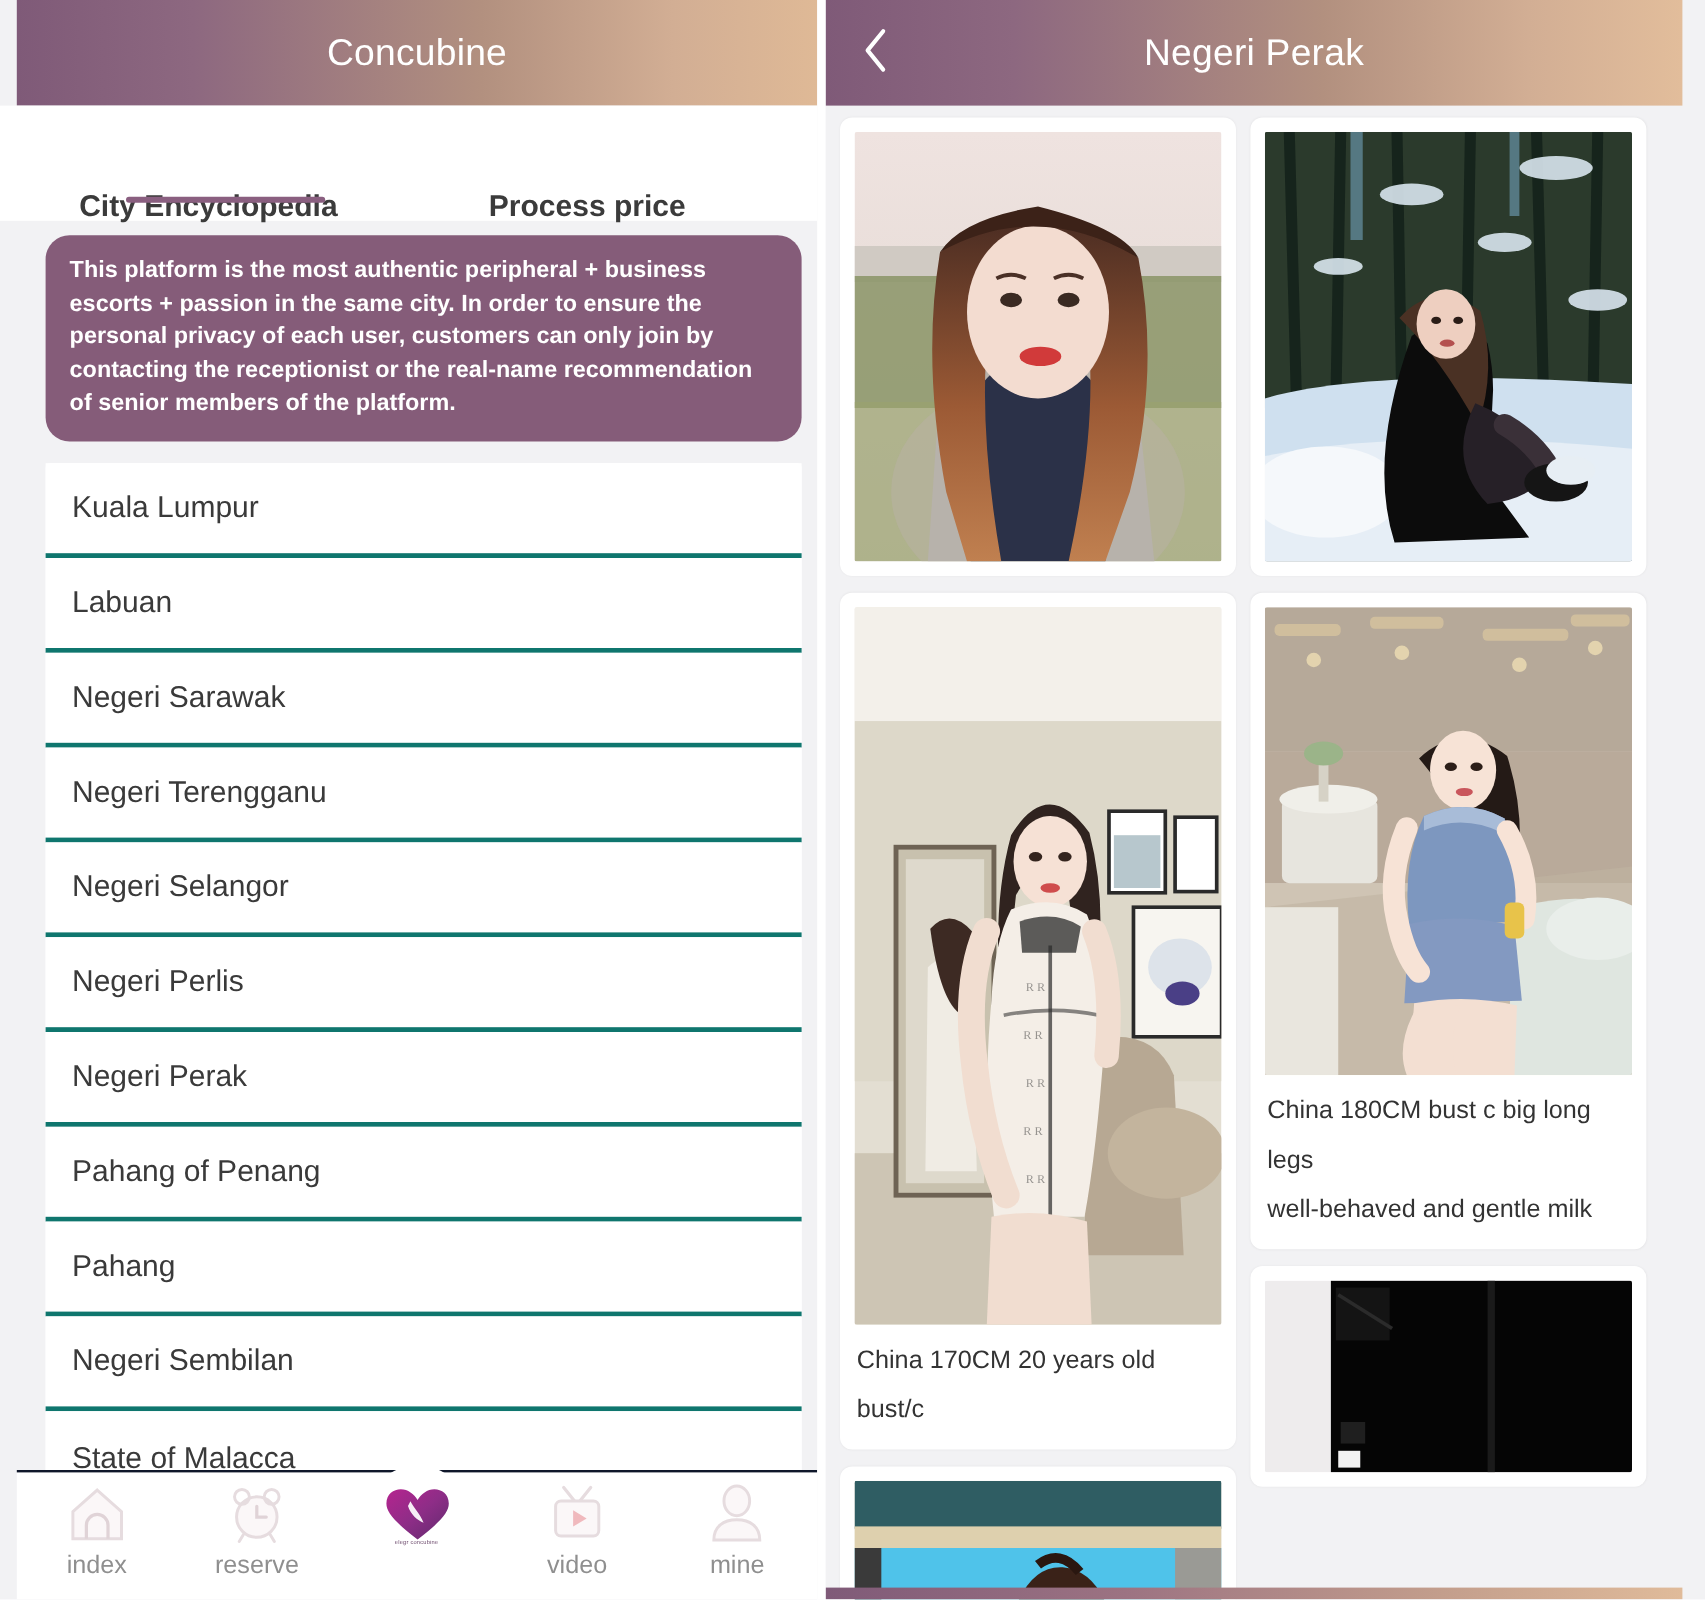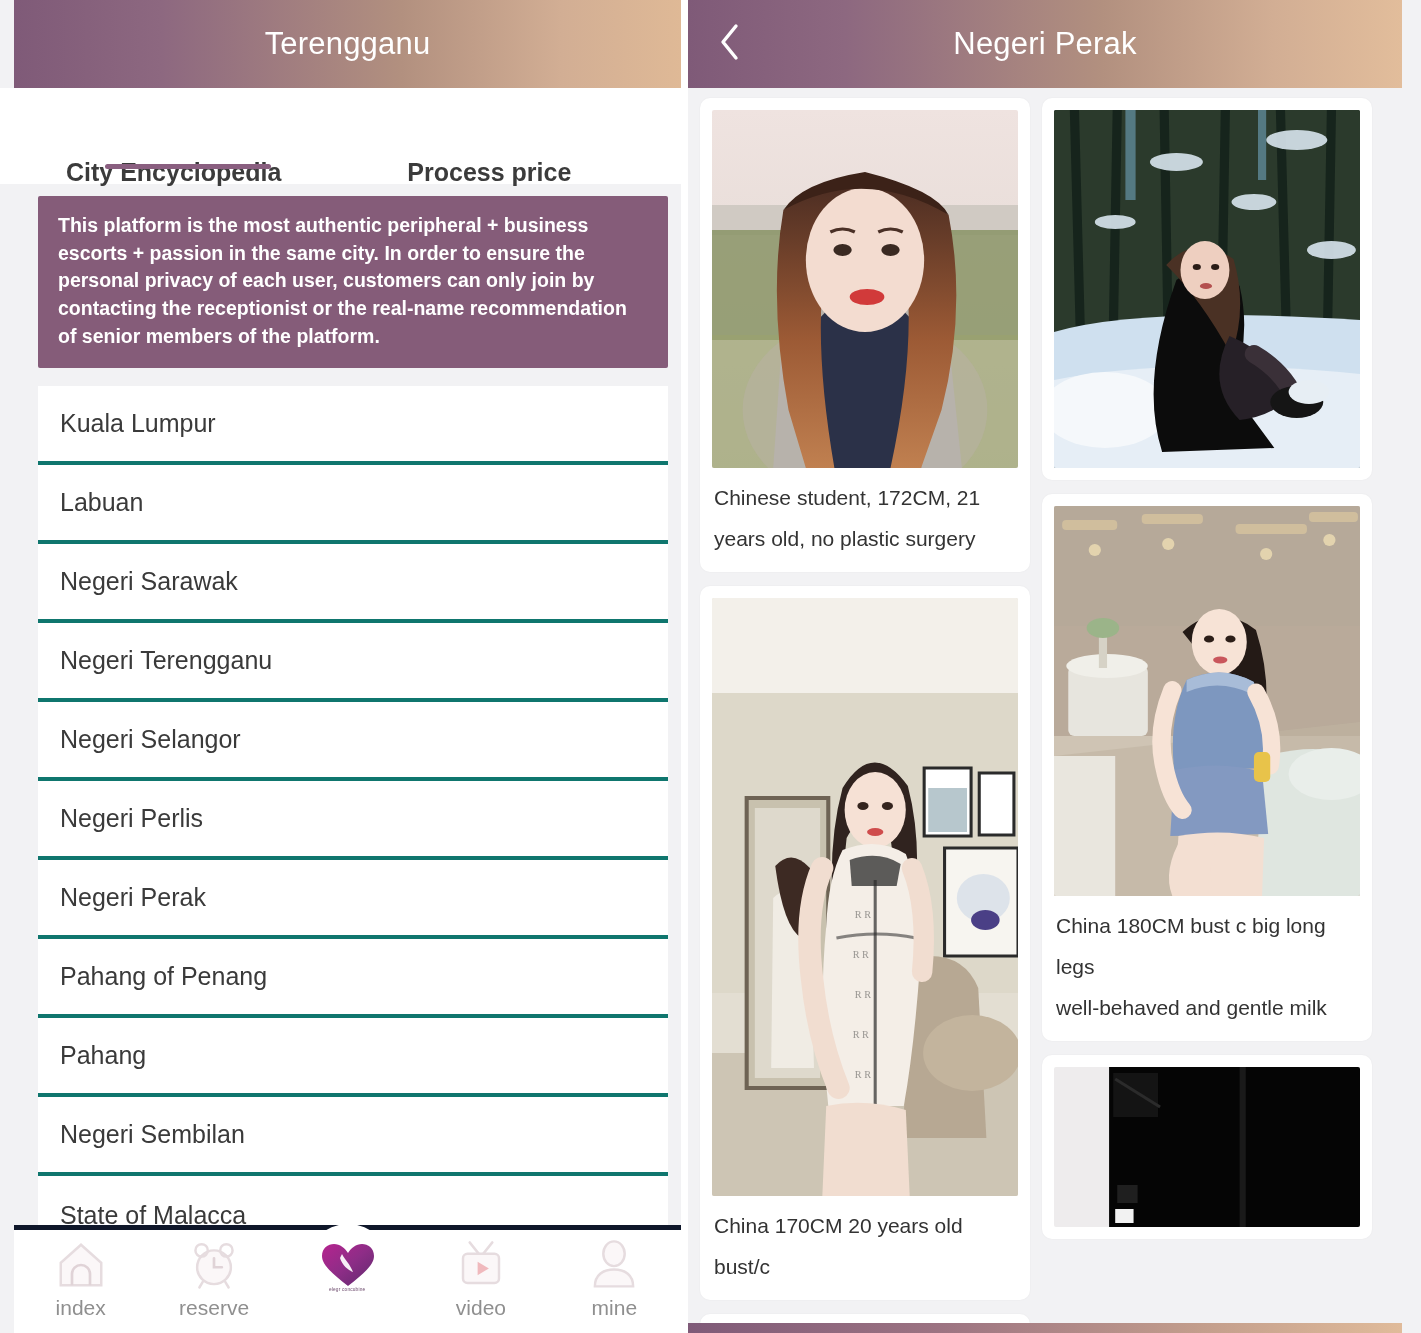--- a/index.html
+++ b/index.html
@@ -68,21 +68,21 @@
     top: 76px;
     width: 166px;
     height: 5px;
     border-radius: 3px;
     background: #8a5f80;
   }
   .notice {
     margin: 12px 14px 4px 38px;
     background: #855c79;
     color: #ffffff;
-    border-radius: 2px;
+    border-radius: 20px;
     padding: 16px 20px 18px 20px;
     font-size: 19.5px;
     font-weight: bold;
     line-height: 1.42;
     width: 630px;
   }
   .city-list {
     margin: 18px 14px 0 38px;
     width: 630px;
     background: #ffffff;
@@ -101,21 +101,21 @@
   .city-row:last-child { border-bottom: none; }
 
   
   .tabbar {
     position: absolute;
     left: 14px;
     bottom: 0;
     width: 667px;
     height: 108px;
     background: #ffffff;
-    border-top: 5px solid #0f172a;
+    border-top: 2px solid #0f172a;
     display: flex;
     align-items: flex-start;
     z-index: 20;
   }
   .tabitem {
     flex: 1 1 20%;
     height: 108px;
     display: flex;
     flex-direction: column;
     align-items: center;
@@ -233,21 +233,21 @@
   .ph { width: 100%; height: 100%; position: absolute; inset: 0; }
 </style>
 </head>
 <body>
 
 <div class="screen">
 
   <div class="left-panel">
 
     <div class="lp-header">
-      <div class="lp-title">Terengganu</div>
+      <div class="lp-title">Concubine</div>
     </div>
 
     <div class="tabs-bar">
       <div class="tab t1">City Encyclopedia</div>
       <div class="tab t2">Process price</div>
       <div class="tab-underline"></div>
     </div>
 
     <div class="notice">This platform is the most authentic peripheral + business escorts + passion in the same city. In order to ensure the personal privacy of each user, customers can only join by contacting the receptionist or the real-name recommendation of senior members of the platform.</div>
 
@@ -372,24 +372,20 @@
               <path d="M95 358 L100 215 Q150 150 200 215 L205 358 Z" fill="#2b3148"></path>
               <path d="M70 100 Q150 40 232 105 Q250 200 225 300 L205 358 L175 358 Q200 240 190 160 Q150 120 110 160 Q100 240 120 358 L92 358 L75 300 Q55 190 70 100 Z" fill="url(#p1hair)"></path>
               <ellipse cx="150" cy="150" rx="58" ry="72" fill="#f3dcd0"></ellipse>
               <ellipse cx="128" cy="140" rx="9" ry="6" fill="#3a2a22"></ellipse>
               <ellipse cx="175" cy="140" rx="9" ry="6" fill="#3a2a22"></ellipse>
               <path d="M116 122 Q128 116 140 122" stroke="#4a3026" stroke-width="3.2" fill="none"></path>
               <path d="M163 122 Q175 116 187 122" stroke="#4a3026" stroke-width="3.2" fill="none"></path>
               <ellipse cx="152" cy="187" rx="17" ry="8" fill="#d13a3a"></ellipse>
               <path d="M70 100 Q150 55 232 105 Q220 80 150 62 Q88 72 70 100 Z" fill="#3c2218"></path>
             </svg>
-          </div>
-          <div class="caption">
-            <div>Chinese student, 172CM, 21</div>
-            <div>years old, no plastic surgery</div>
           </div>
         </div>
 
         <div class="card">
           <div class="card-photo" style="height:598px">
             <svg class="ph" viewBox="0 0 300 598" preserveAspectRatio="none">
               <rect width="300" height="598" fill="#e3ded2"></rect>
               <rect width="300" height="95" fill="#f3f0ea"></rect>
               <rect y="95" width="300" height="300" fill="#ddd8c9"></rect>
               <rect y="455" width="300" height="143" fill="#cdc5b4"></rect>

